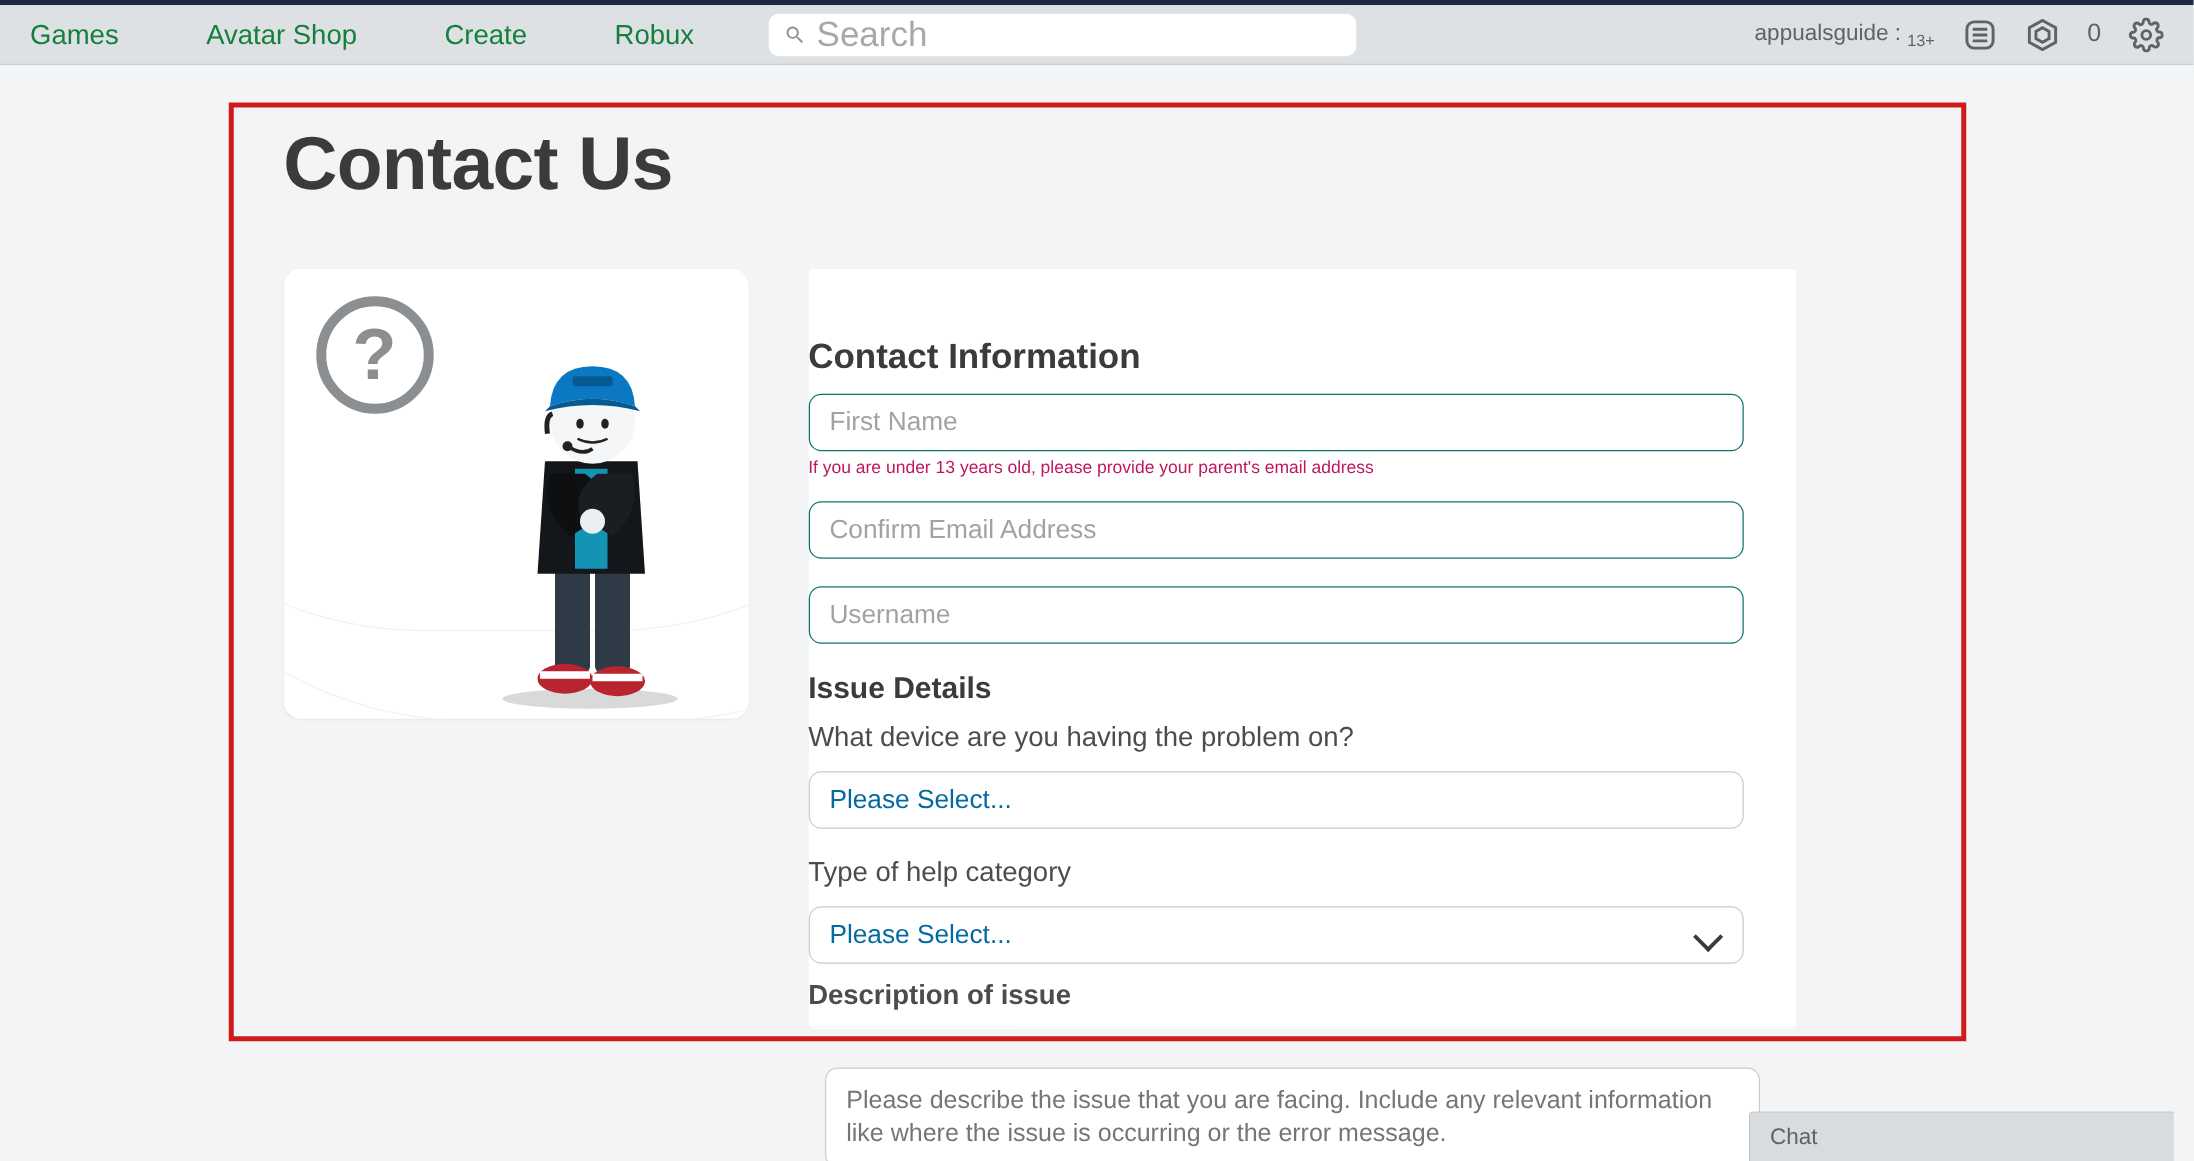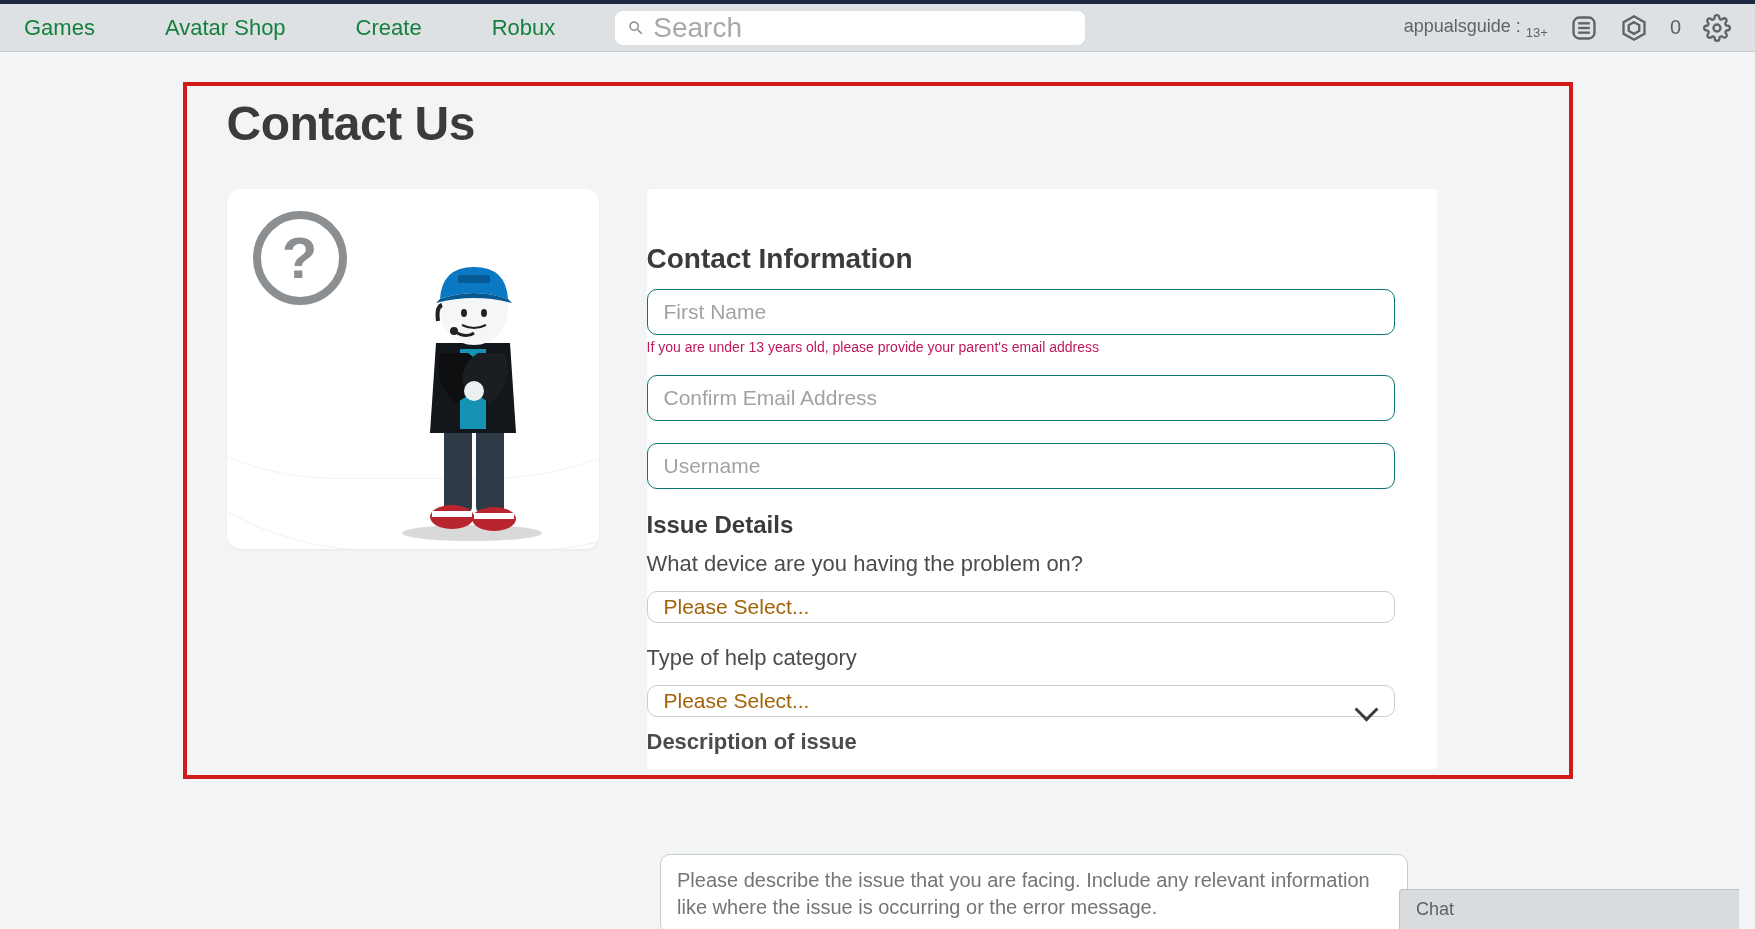--- a/index.html
+++ b/index.html
@@ -62,24 +62,24 @@
     padding: 30px 0 0 0;
     display: flex;
     justify-content: center;
   }
   .highlight-box {
     border: 4px solid #d11a1a;
     width: 1390px;
     padding: 10px 40px 6px 40px;
   }
   .page-title {
-    font-size: 48px;
+    font-size: 60px;
     font-weight: 900;
     color: #393b3d;
-    margin-bottom: 38px;
+    margin-bottom: 50px;
     letter-spacing: -0.5px;
   }
   .columns { display: flex; gap: 48px; align-items:flex-start; }
   .sidecard {
     width: 372px; height: 360px;
     background: #fff; border-radius: 14px;
     position: relative;
     box-shadow: 0 1px 2px rgba(0,0,0,0.05);
     overflow:hidden;
   }
@@ -132,26 +132,26 @@
     margin: -18px 0 20px 0;
   }
   .label {
     font-size: 22px; font-weight:500; color:#4a4d4f;
     margin: 0 0 14px 0;
   }
   .issue-title { font-size:24px; font-weight:800; color:#393b3d; margin: 12px 0 12px 0;}
   .select-wrap { position:relative; width:748px; }
   .select {
     width: 100%;
-    height: 32px;
+    height: 46px;
     border: 1px solid #c8cdd0;
     border-radius: 10px;
     padding: 0 16px;
     font-size: 21px;
-    color:#a16207;
+    color:#0369a1;
     background:#fff;
     appearance:none;
     cursor:pointer;
     display:flex; align-items:center;
   }
   .select-wrap.with-arrow::after {
     content:""; position:absolute; right:20px; top:16px;
     width:14px; height:14px; border-right:3px solid #393b3d; border-bottom:3px solid #393b3d;
     transform: rotate(45deg);
   }

